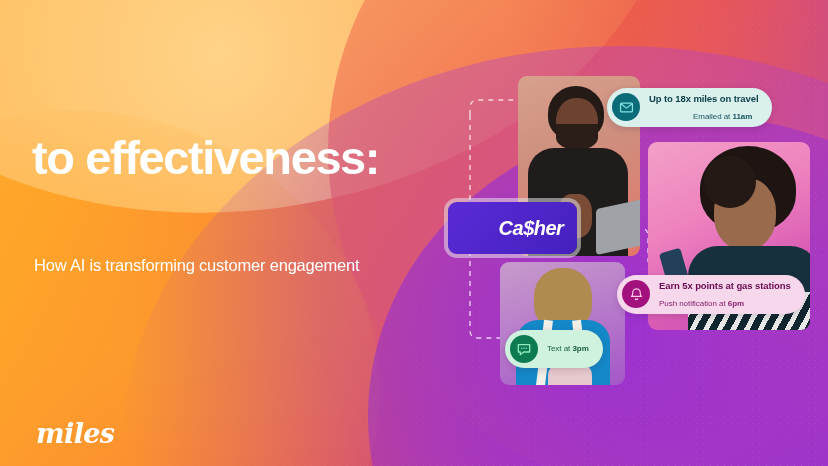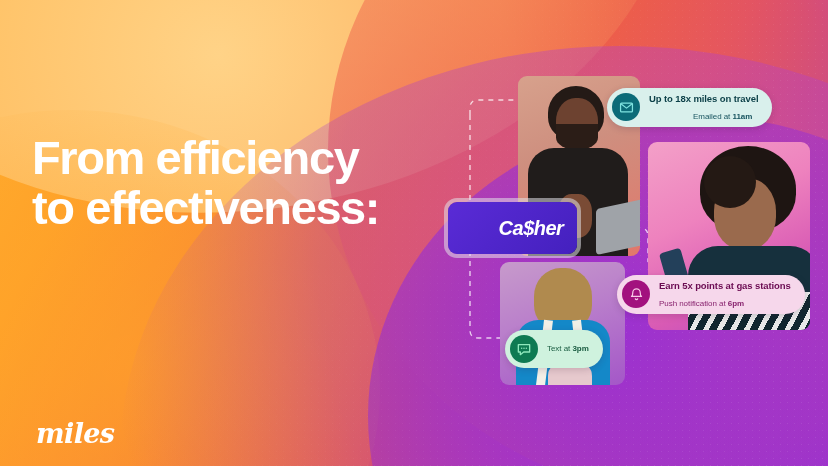--- a/index.html
+++ b/index.html
@@ -251,19 +251,19 @@
         <circle cx="12" cy="11" r="1.1" fill="#8FE8BC" stroke="none"></circle>
         <circle cx="15.5" cy="11" r="1.1" fill="#8FE8BC" stroke="none"></circle>
       </svg>
     </span>
     <span class="txt">
       <span class="sub"><span>Text at </span><b>3pm</b></span>
     </span>
   </div>
 
   <div id="headline">
-    <span class="line">From efficiency</span>
     <span class="line">to effectiveness:</span>
   </div>
+  <div id="subhead">How AI is transforming customer engagement</div>
 
   <div id="wordmark">miles</div>
 
 </div>
 
 </body></html>

